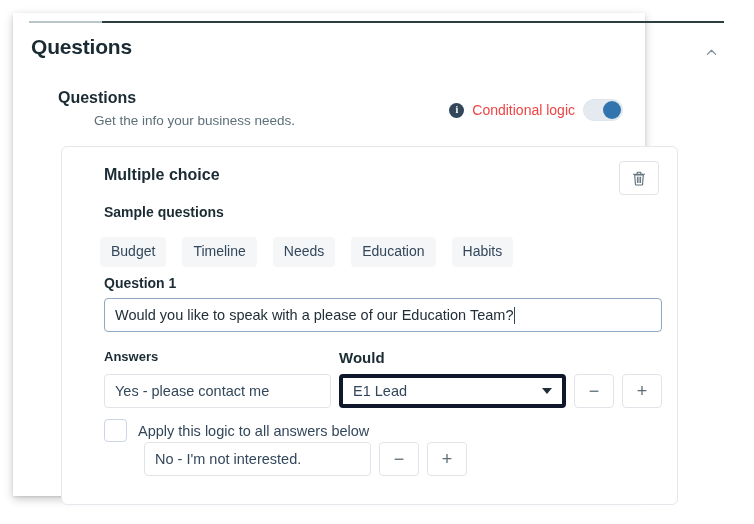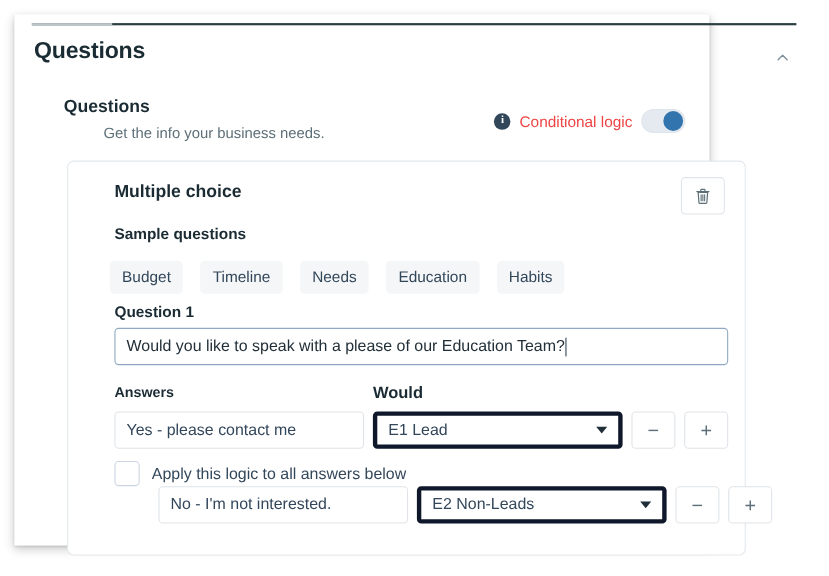--- a/index.html
+++ b/index.html
@@ -430,23 +430,19 @@
         <div class="sq-btn">+</div>
       </div>
 
       <div class="apply-row">
         <div class="checkbox"></div>
         <div class="apply-text">Apply this logic to all answers below</div>
       </div>
 
       <div class="row row-2">
         <div class="answer-field" placeholder="Enter an answer">No - I'm not interested.</div>
-        <div class="logic-select">
-          <span>E2 Non-Leads</span>
-          <span class="caret-down"></span>
-        </div>
         <div class="sq-btn">−</div>
         <div class="sq-btn">+</div>
       </div>
 
     </div>
   </div>
 </div>
 
 </body></html>

